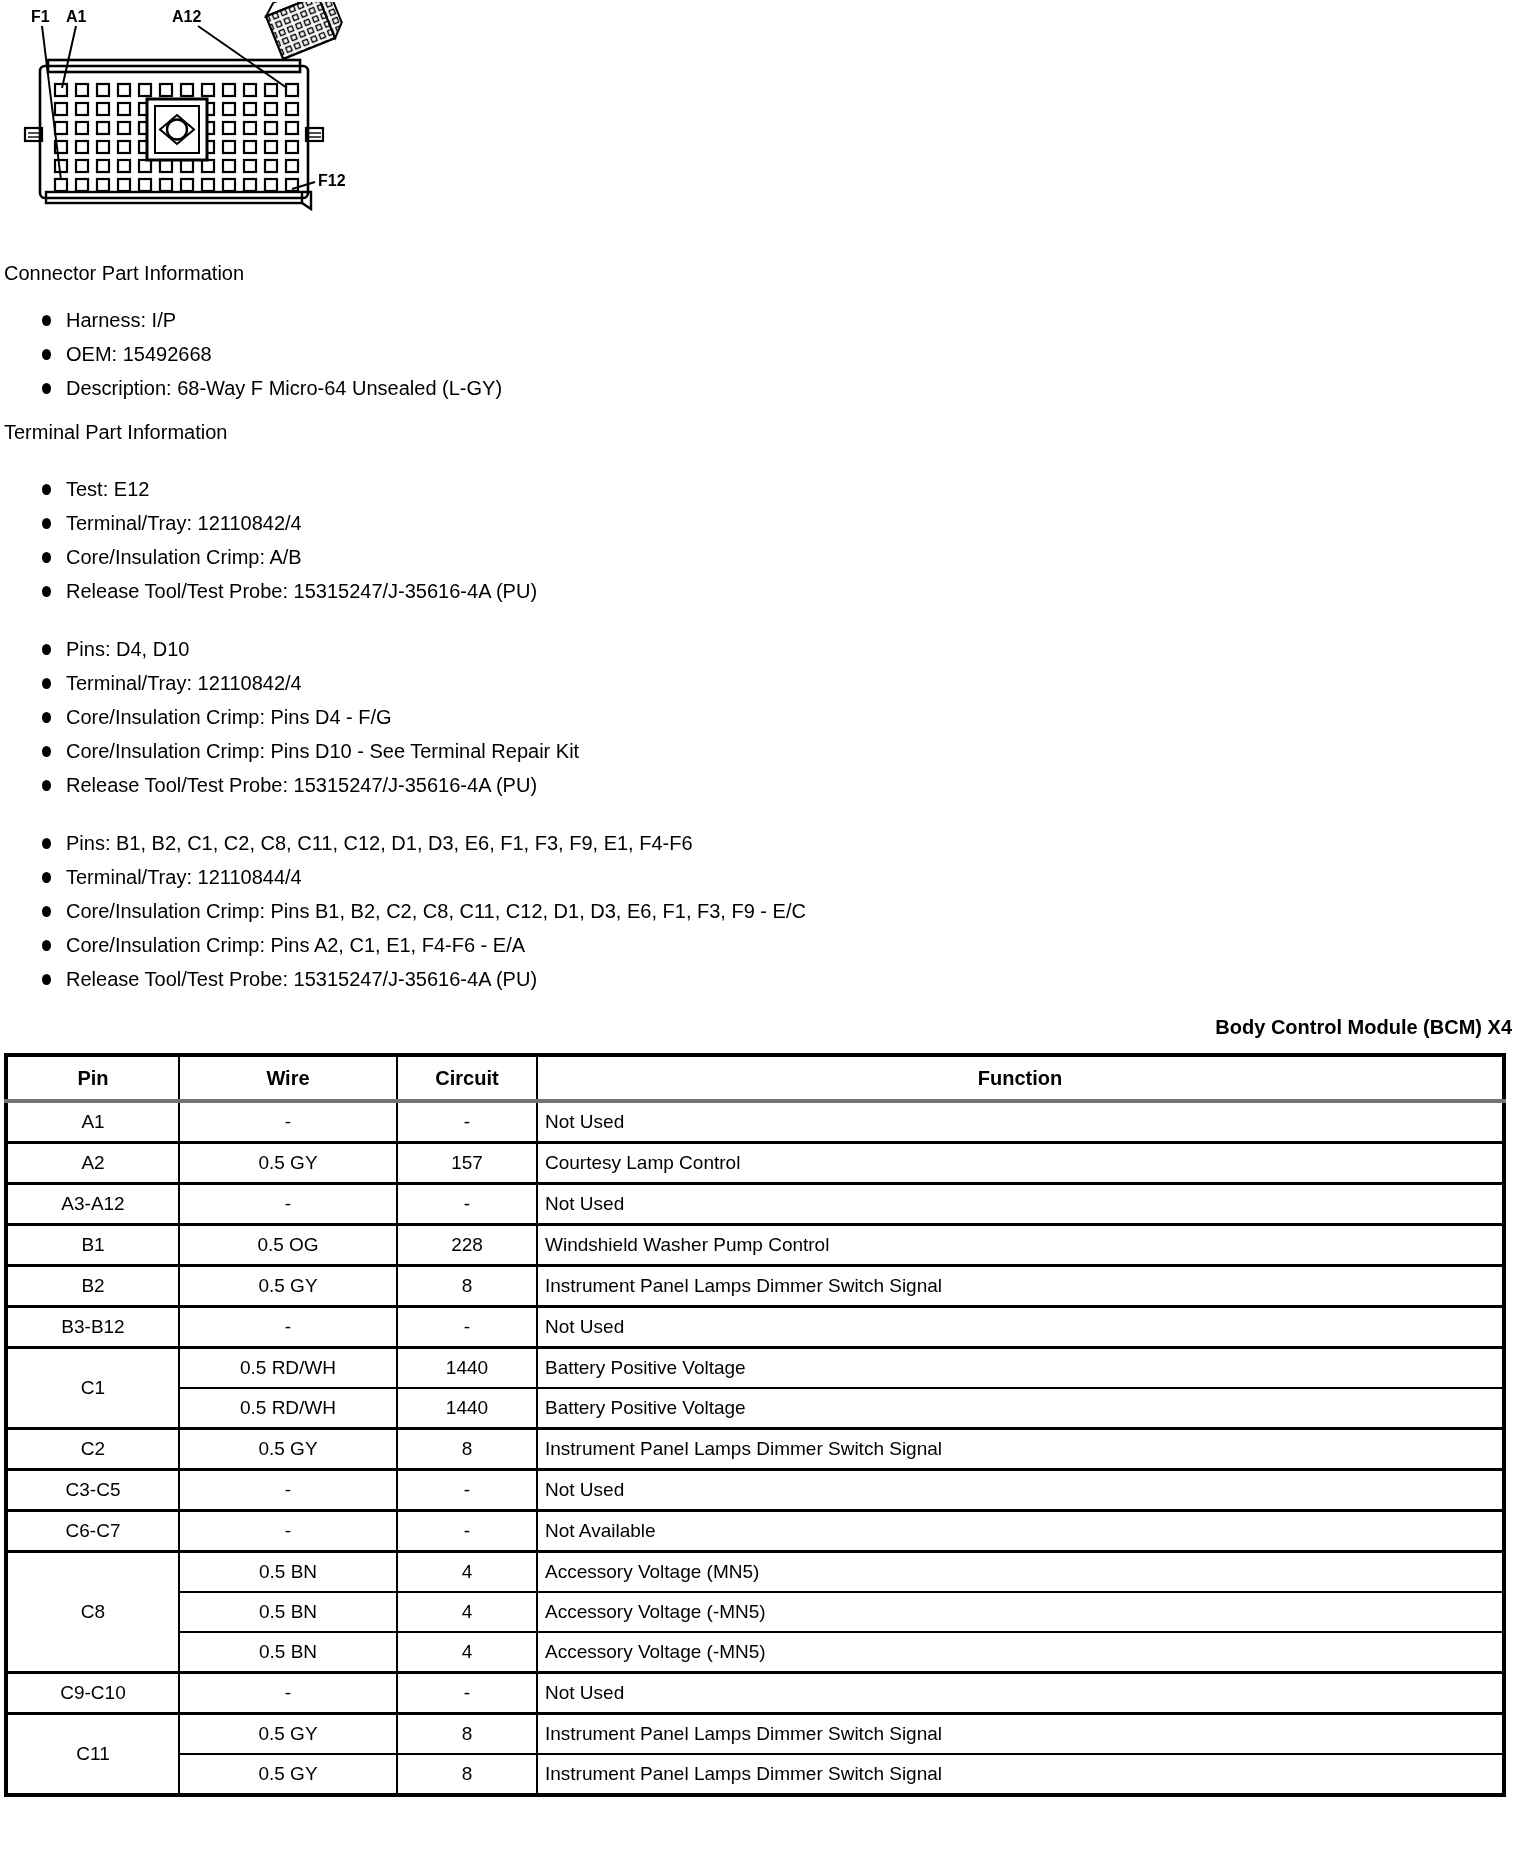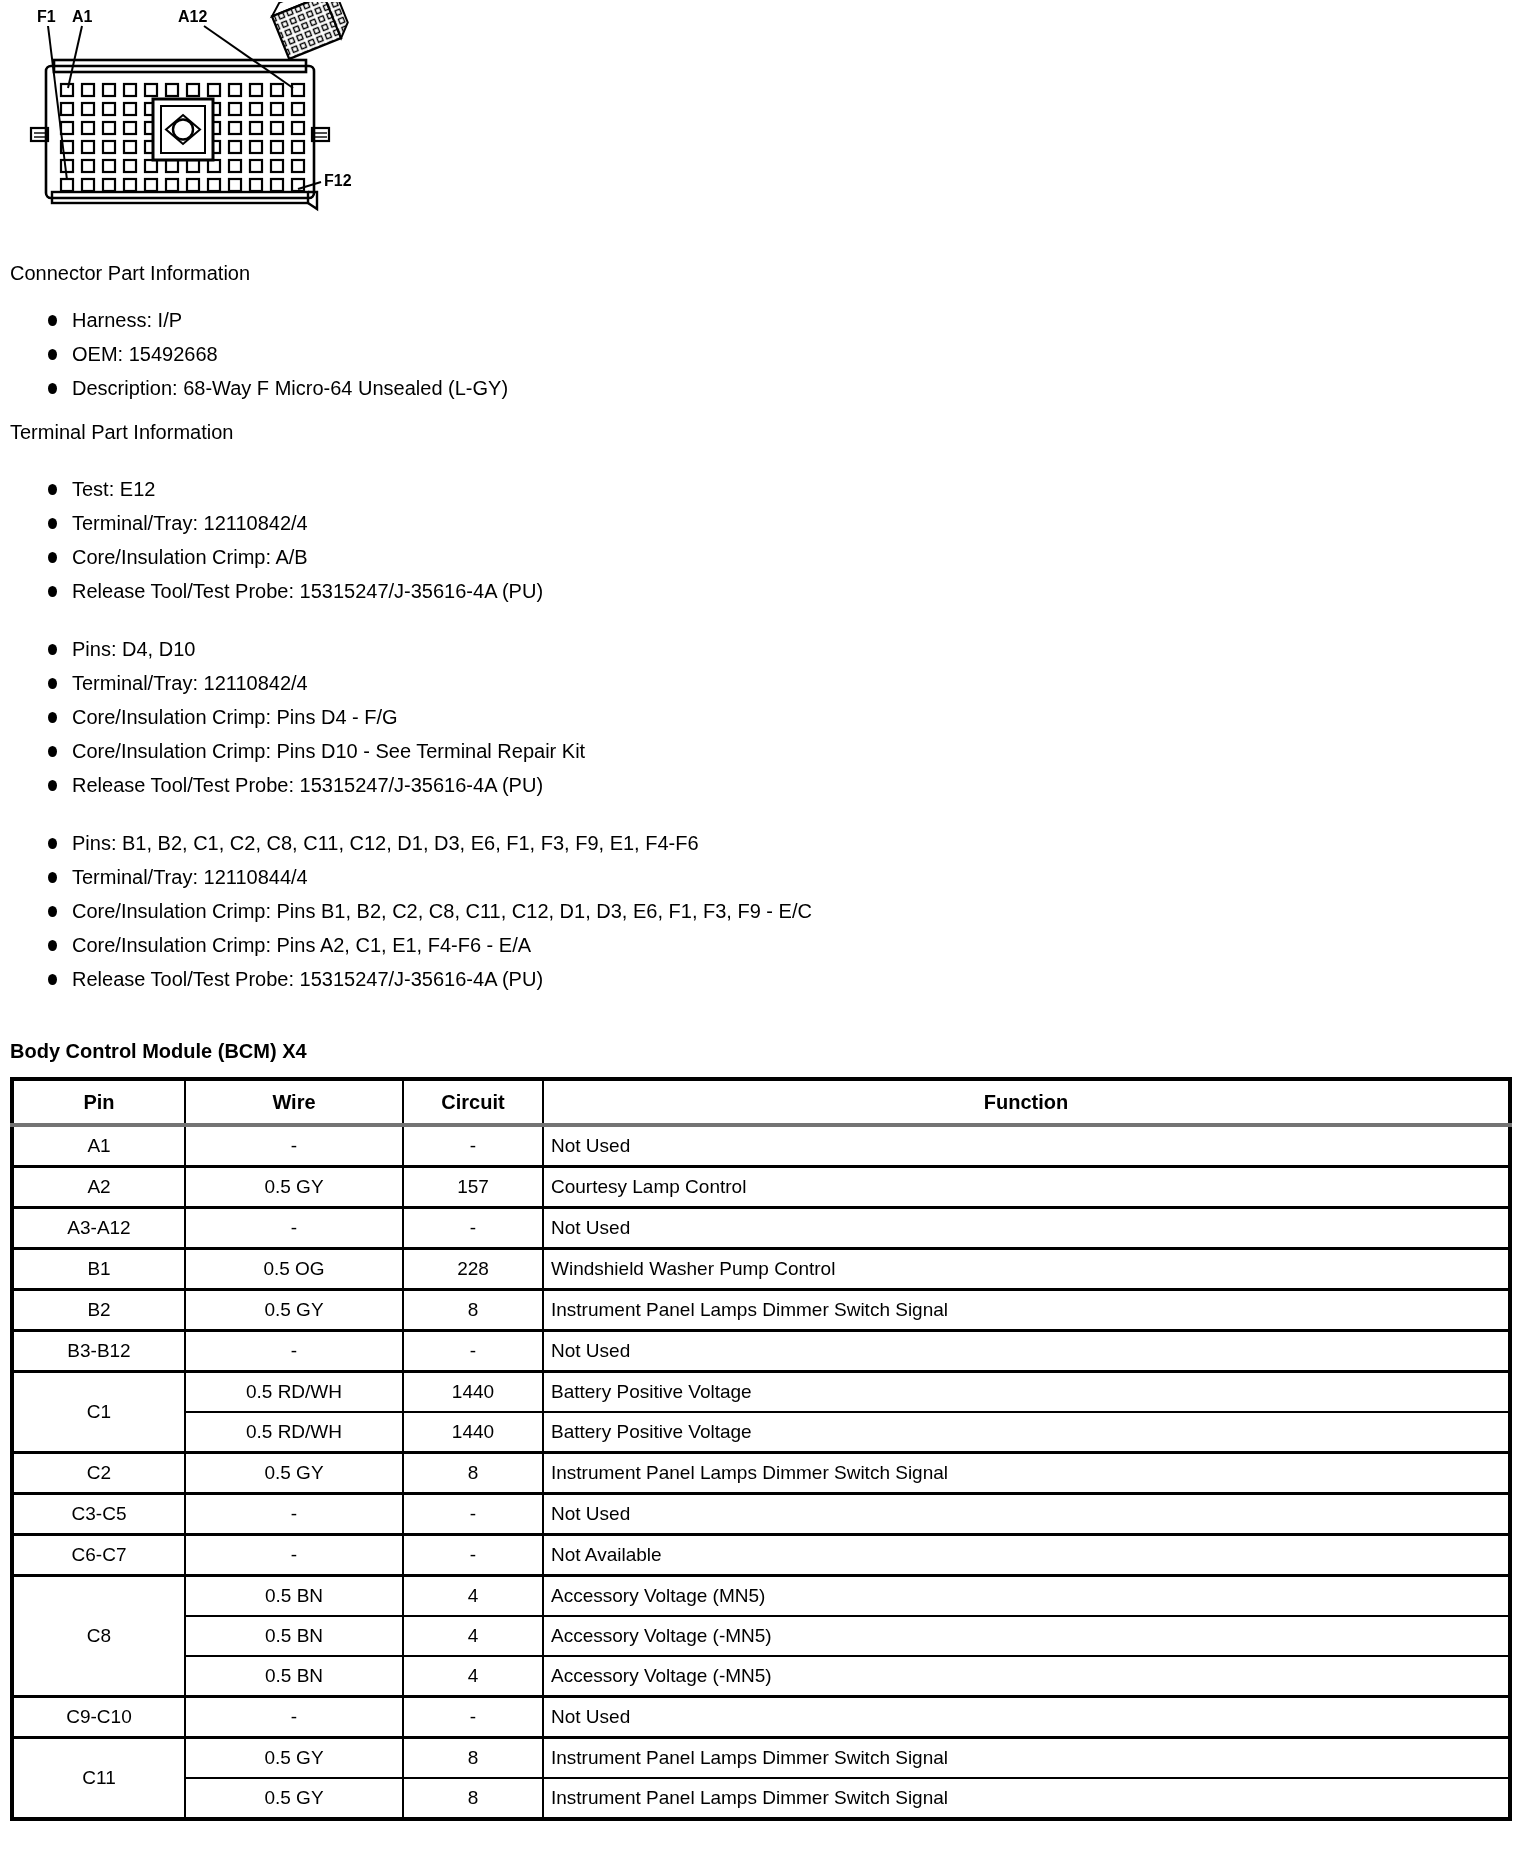--- a/index.html
+++ b/index.html
@@ -2,21 +2,21 @@
 <html><head>
 <meta charset="utf-8">
 <style>
   html, body { margin: 0; padding: 0; }
   body {
     width: 1520px; height: 1868px;
     background: #ffffff; color: #000000;
     font-family: "Liberation Sans", sans-serif;
     overflow: hidden;
   }
-  .content { padding: 2px 8px 0 10px; }
+  .content { padding: 2px 8px 0 4px; }
 
   
   .diagram-wrap { height: 216px; }
   .dlabel { font: bold 16px "Liberation Sans", sans-serif; }
 
   
   .section-heading {
     font-size: 20px; font-weight: normal;
     margin: 44px 0 18px 0;
   }
@@ -33,22 +33,22 @@
   ul.bullets li::before {
     content: "";
     position: absolute; left: 22px; top: 50%;
     width: 9px; height: 11px; margin-top: -5px;
     background: #000; border-radius: 50%;
   }
 
   
   .table-title {
     font-size: 20px; font-weight: bold;
-    text-align: left;
-    margin: 44px 0 14px 0;
+    text-align: right;
+    margin: 20px 0 14px 0;
   }
   table.pinout {
     border-collapse: collapse;
     table-layout: fixed;
     width: 1502px;
     border: 4px solid #000;
   }
   table.pinout th, table.pinout td {
     border: 2px solid #000;
     font-size: 19px;

